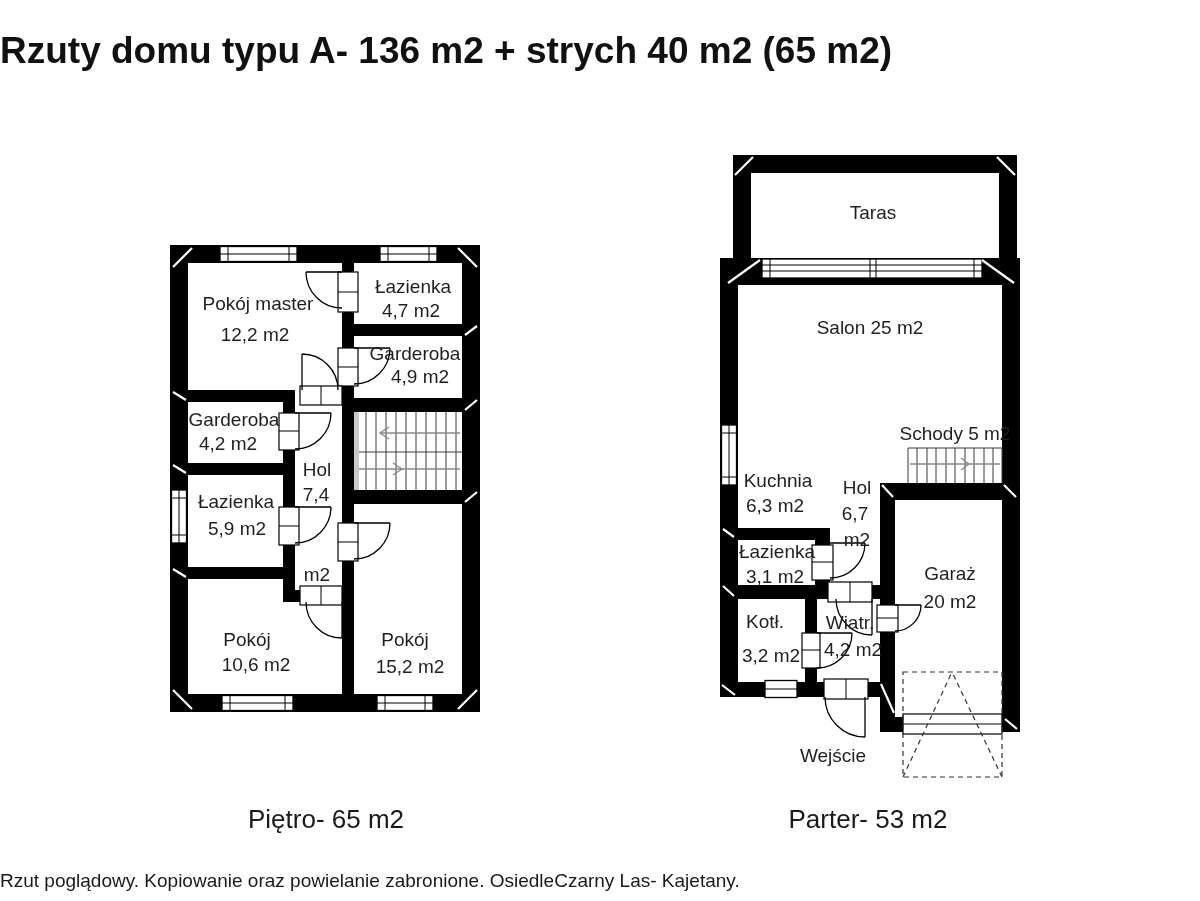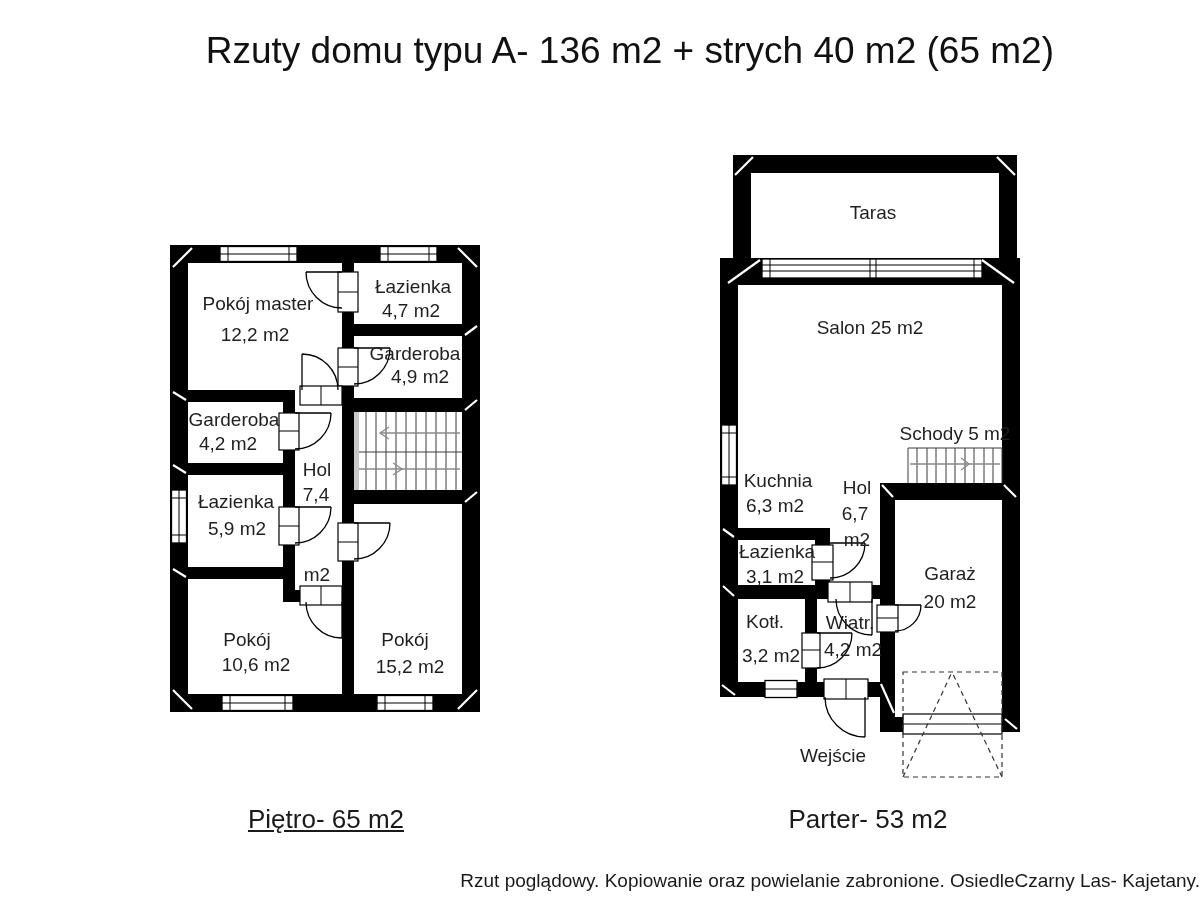--- a/index.html
+++ b/index.html
@@ -1,27 +1,27 @@
 <!DOCTYPE html>
 <html><head>
 <meta charset="utf-8">
 <style>
   html,body{margin:0;padding:0;background:#fff;}
   .page{position:relative;width:1200px;height:901px;background:#ffffff;overflow:hidden;
         font-family:"Liberation Sans",sans-serif;color:#1c1c1c;}
-  .title{position:absolute;top:30px;left:0;width:1054px;text-align:right;
-         font-size:37px;font-weight:400;color:#111;white-space:nowrap;}
+  .title{position:absolute;top:30px;left:0;width:1054px;text-align:left;
+         font-size:37px;font-weight:700;color:#111;white-space:nowrap;}
   .plan{position:absolute;}
   .plan-upper{left:170px;top:245px;width:310px;height:467px;}
   .plan-ground{left:720px;top:155px;width:300px;height:625px;}
   .plan-label{position:absolute;top:804px;transform:translateX(-50%);
               font-size:26px;color:#1a1a1a;white-space:nowrap;}
-  .plan-label.upper{left:326px;text-decoration:underline;}
+  .plan-label.upper{left:326px;}
   .plan-label.ground{left:868px;}
-  .footer{position:absolute;top:870px;left:0;width:1200px;text-align:right;
+  .footer{position:absolute;top:870px;left:0;width:1200px;text-align:left;
           font-size:19px;color:#1a1a1a;white-space:nowrap;}
   svg .wall{fill:#000;}
   svg .win{fill:#fff;stroke:#000;stroke-width:1.3;}
   svg .winline{stroke:#000;stroke-width:1;fill:none;}
   svg .dm{fill:#fff;stroke:#000;stroke-width:1.2;}
   svg .dmt{stroke:#000;stroke-width:1;fill:none;}
   svg .arc{stroke:#000;stroke-width:1.3;fill:none;}
   svg .tread{stroke:#3a3a3a;stroke-width:1;fill:none;}
   svg .rail{stroke:#8a8a8a;stroke-width:1.3;fill:none;}
   svg .miter{stroke:#ffffff;stroke-width:2.2;fill:none;}

